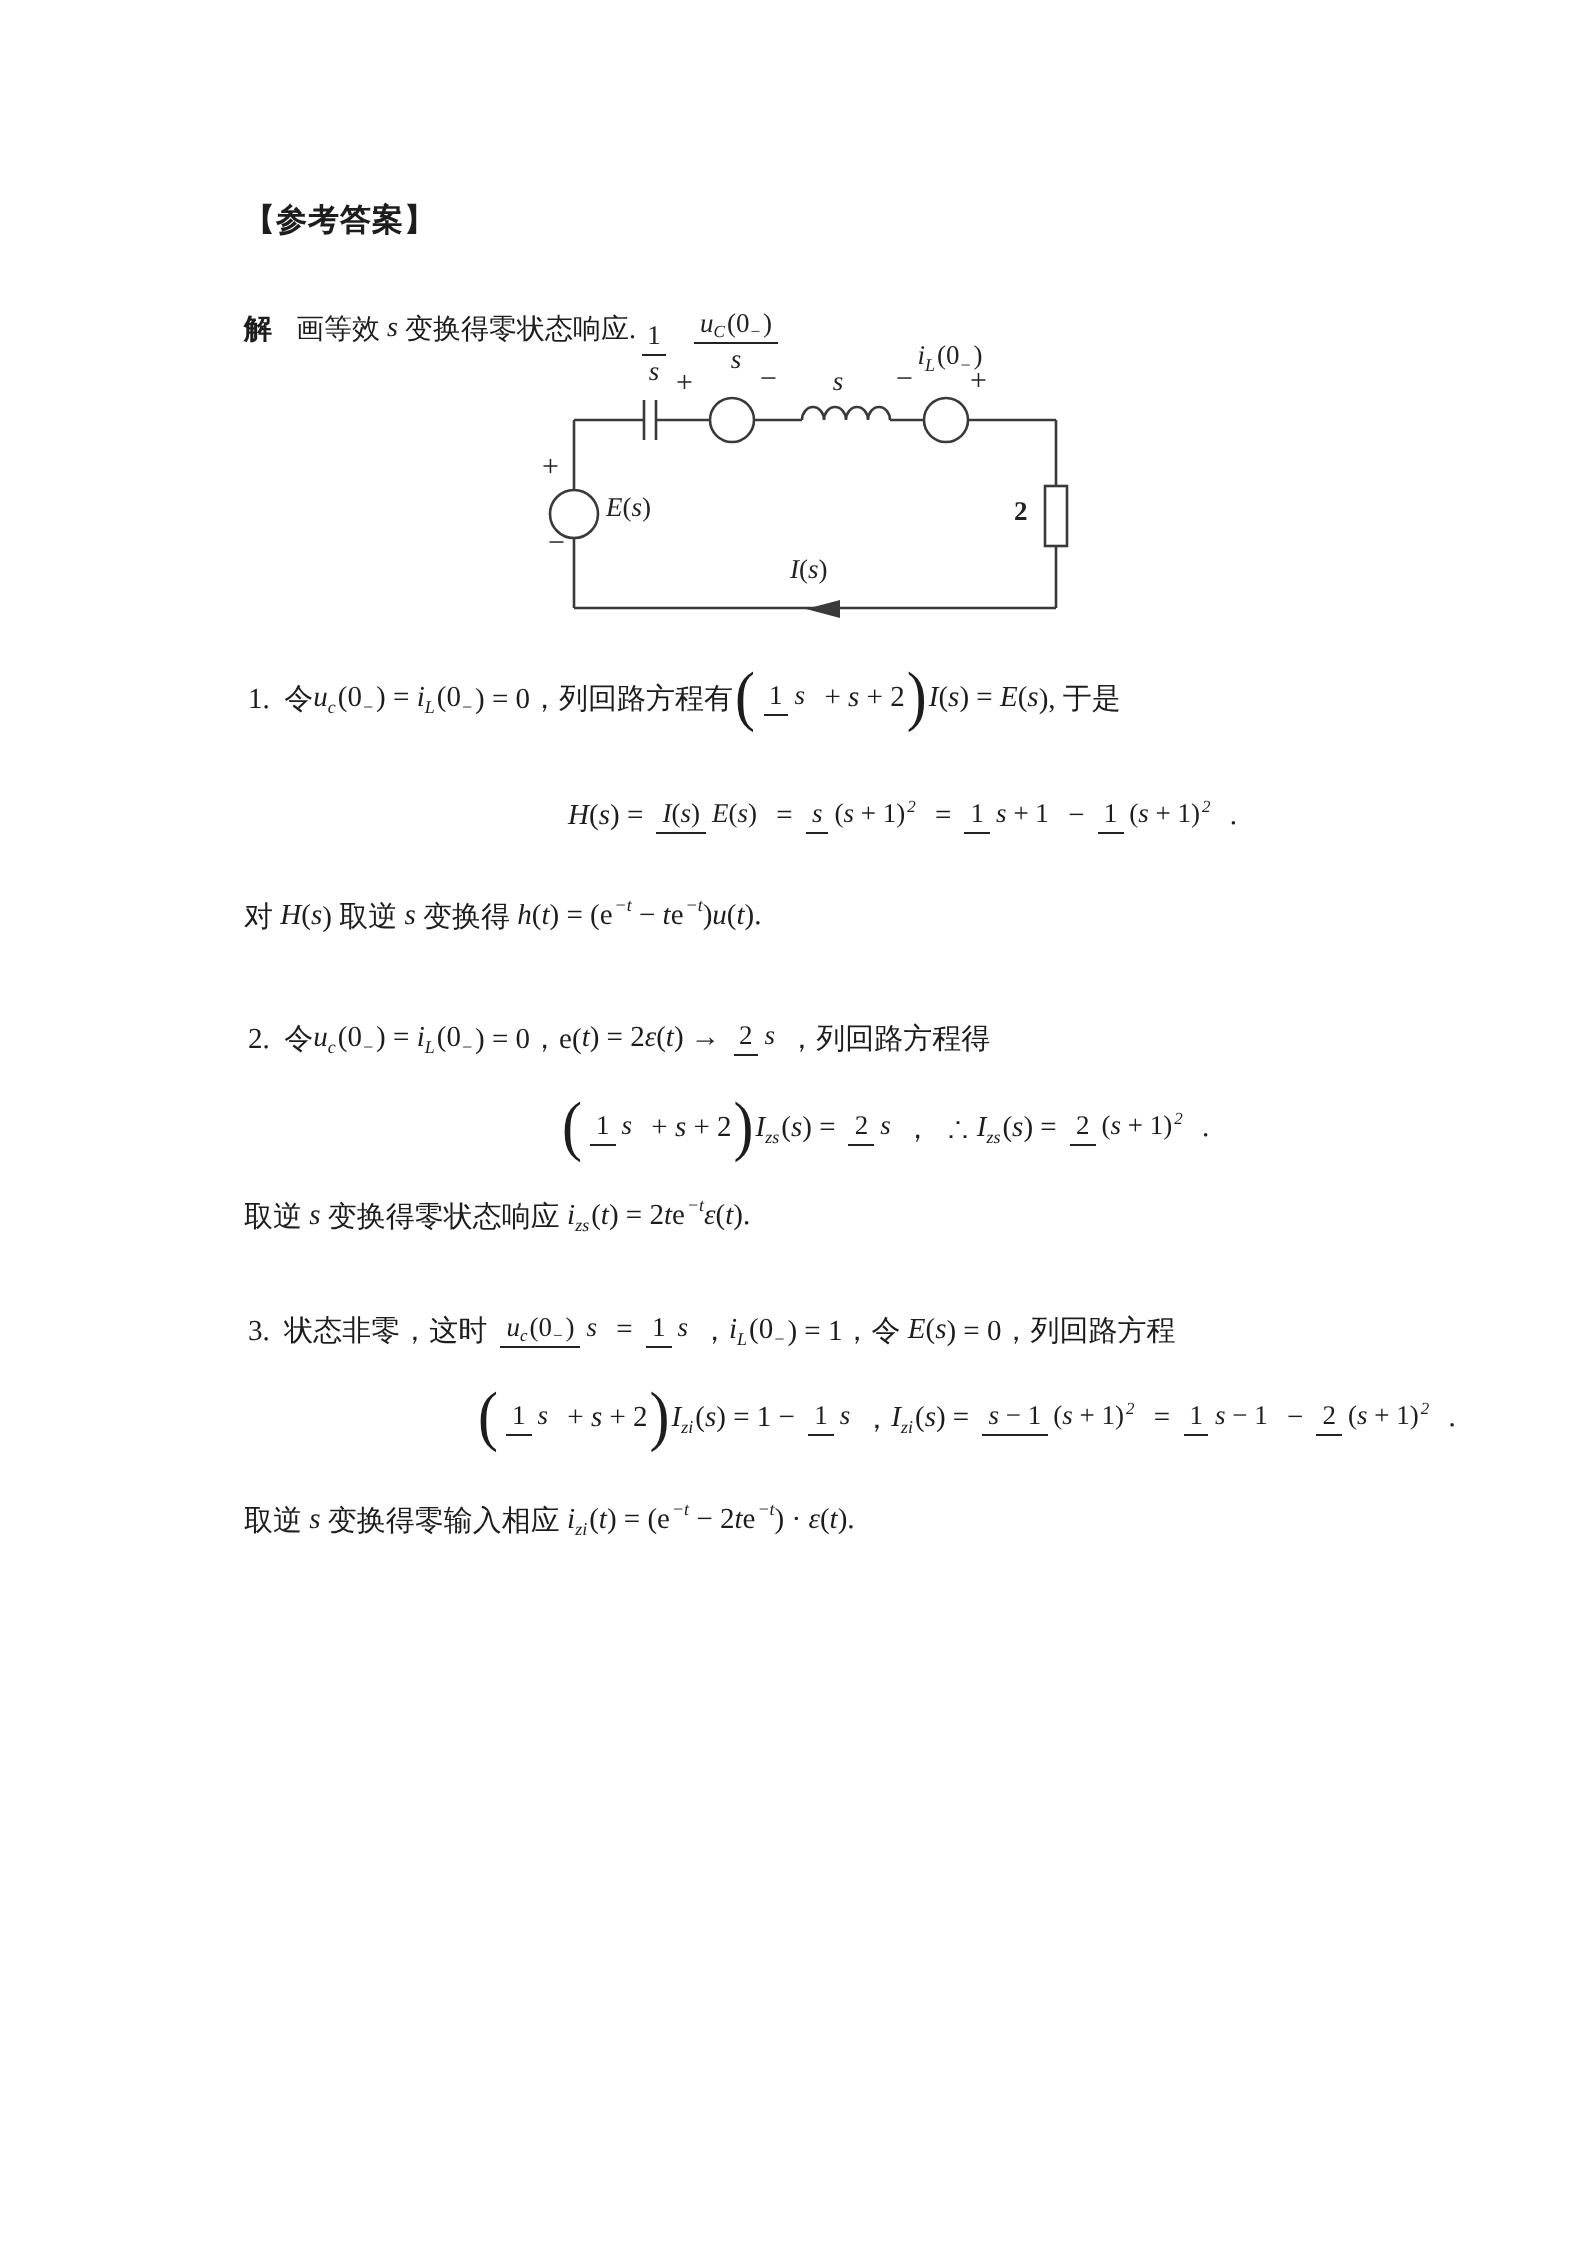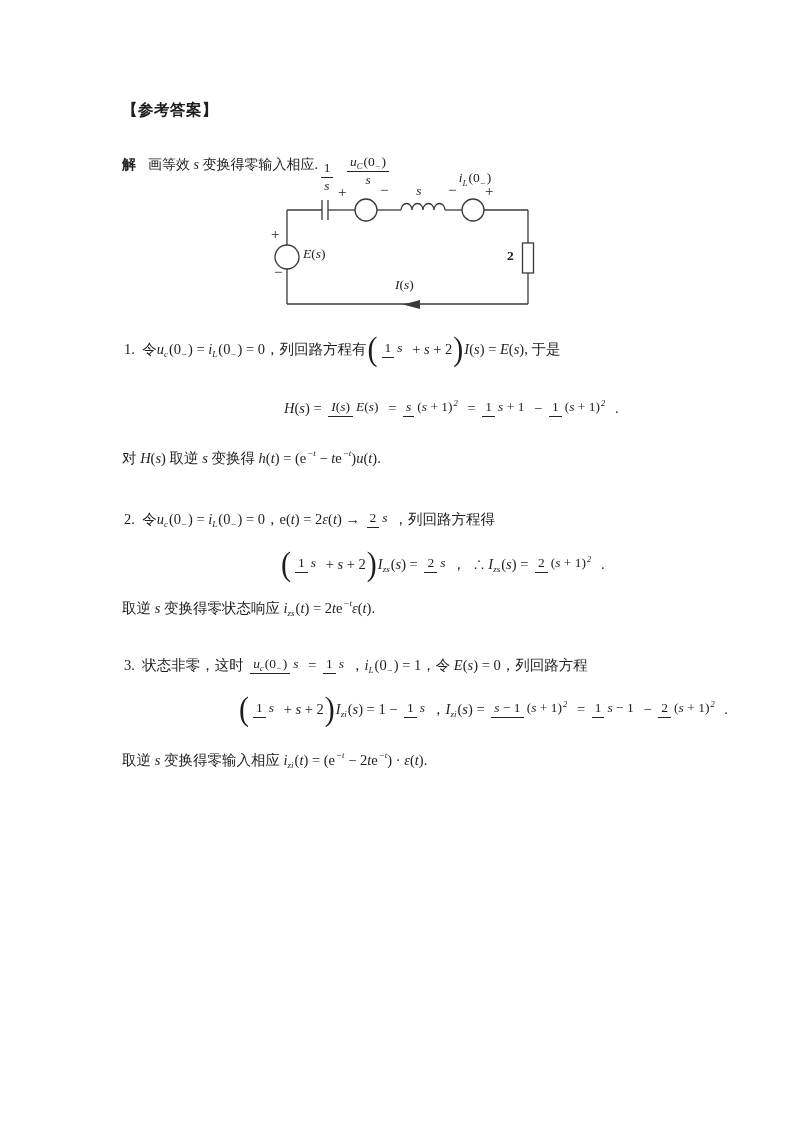--- a/index.html
+++ b/index.html
@@ -31,21 +31,21 @@
 </style>
 </head>
 <body>
 
 <div class="page">
 
   <div class="abs title" style="left:122px;top:100px;">【参考答案】</div>
 
   <div class="abs intro" style="left:122px;top:128px;">
     <span class="b">解</span>
-    <span class="mrow" style="position:static;font-size:14px;margin-top:28px;"><span class="m-t">画等效 </span><span class="m-i">s</span><span class="m-t"> 变换得零输入相应.</span></span>
+    <span class="mrow" style="position:static;font-size:14px;margin-top:28px;"><span class="m-t">画等效 </span><span class="m-i">s</span><span class="m-t"> 变换得零状态响应.</span></span>
   </div>
 
   <div class="circuit">
     <svg width="290" height="160" viewBox="0 0 290 160">
       <g stroke="#3a3a3a" stroke-width="1.3" fill="none">
 
         <path d="M17,52 H52"></path>
         <line x1="52" y1="42" x2="52" y2="62"></line>
         <line x1="58" y1="42" x2="58" y2="62"></line>
         <path d="M58,52 H85"></path>

